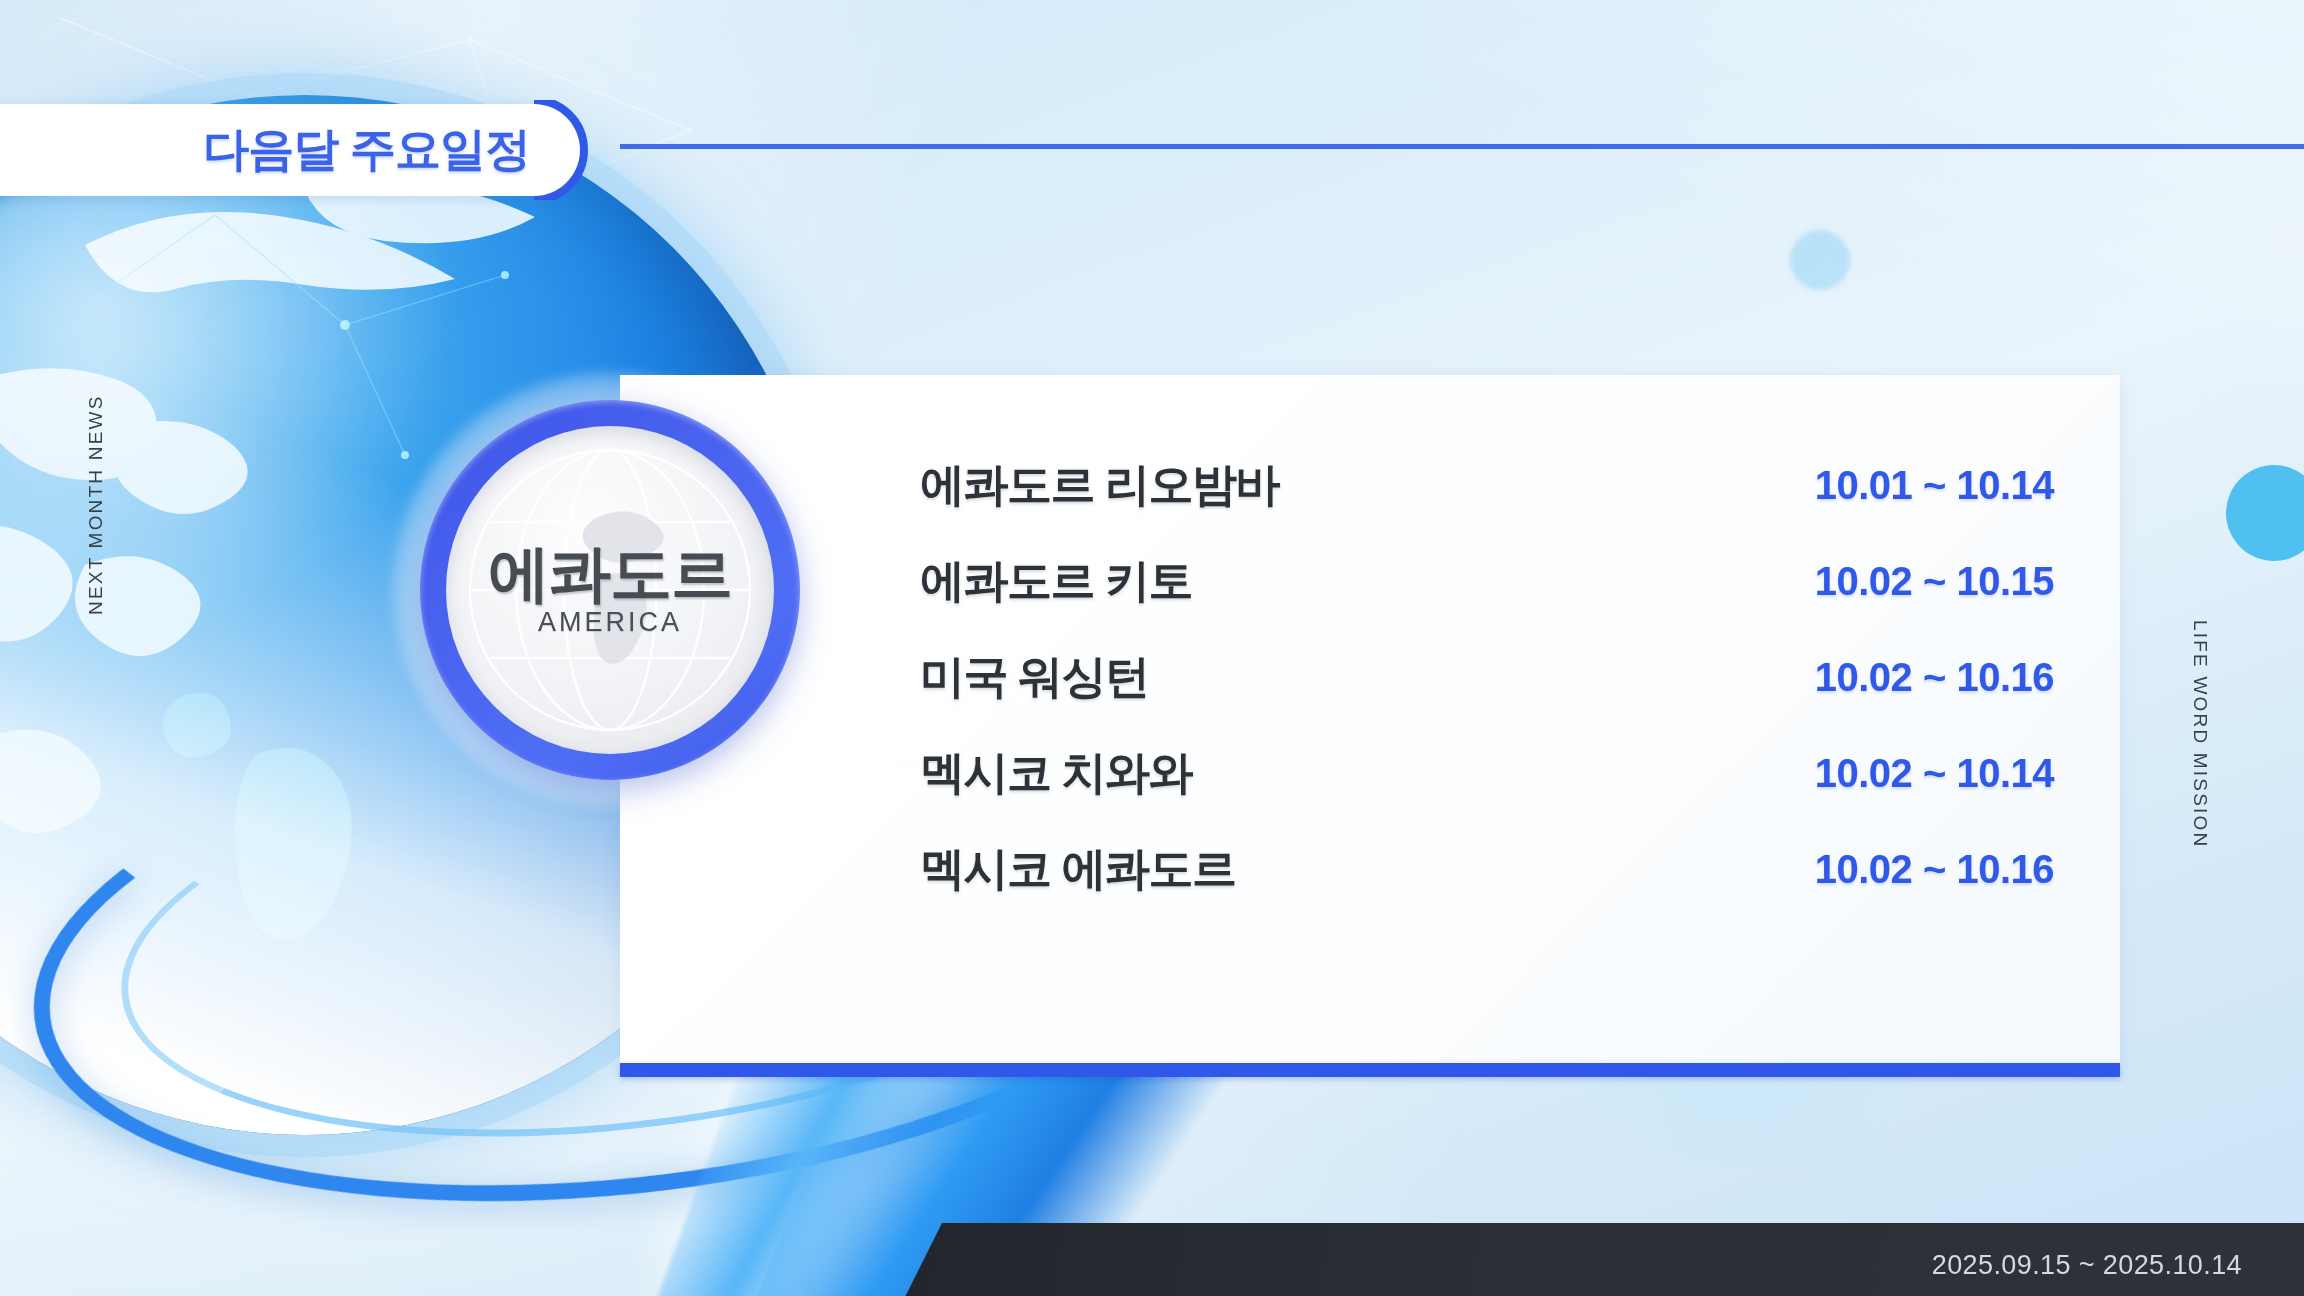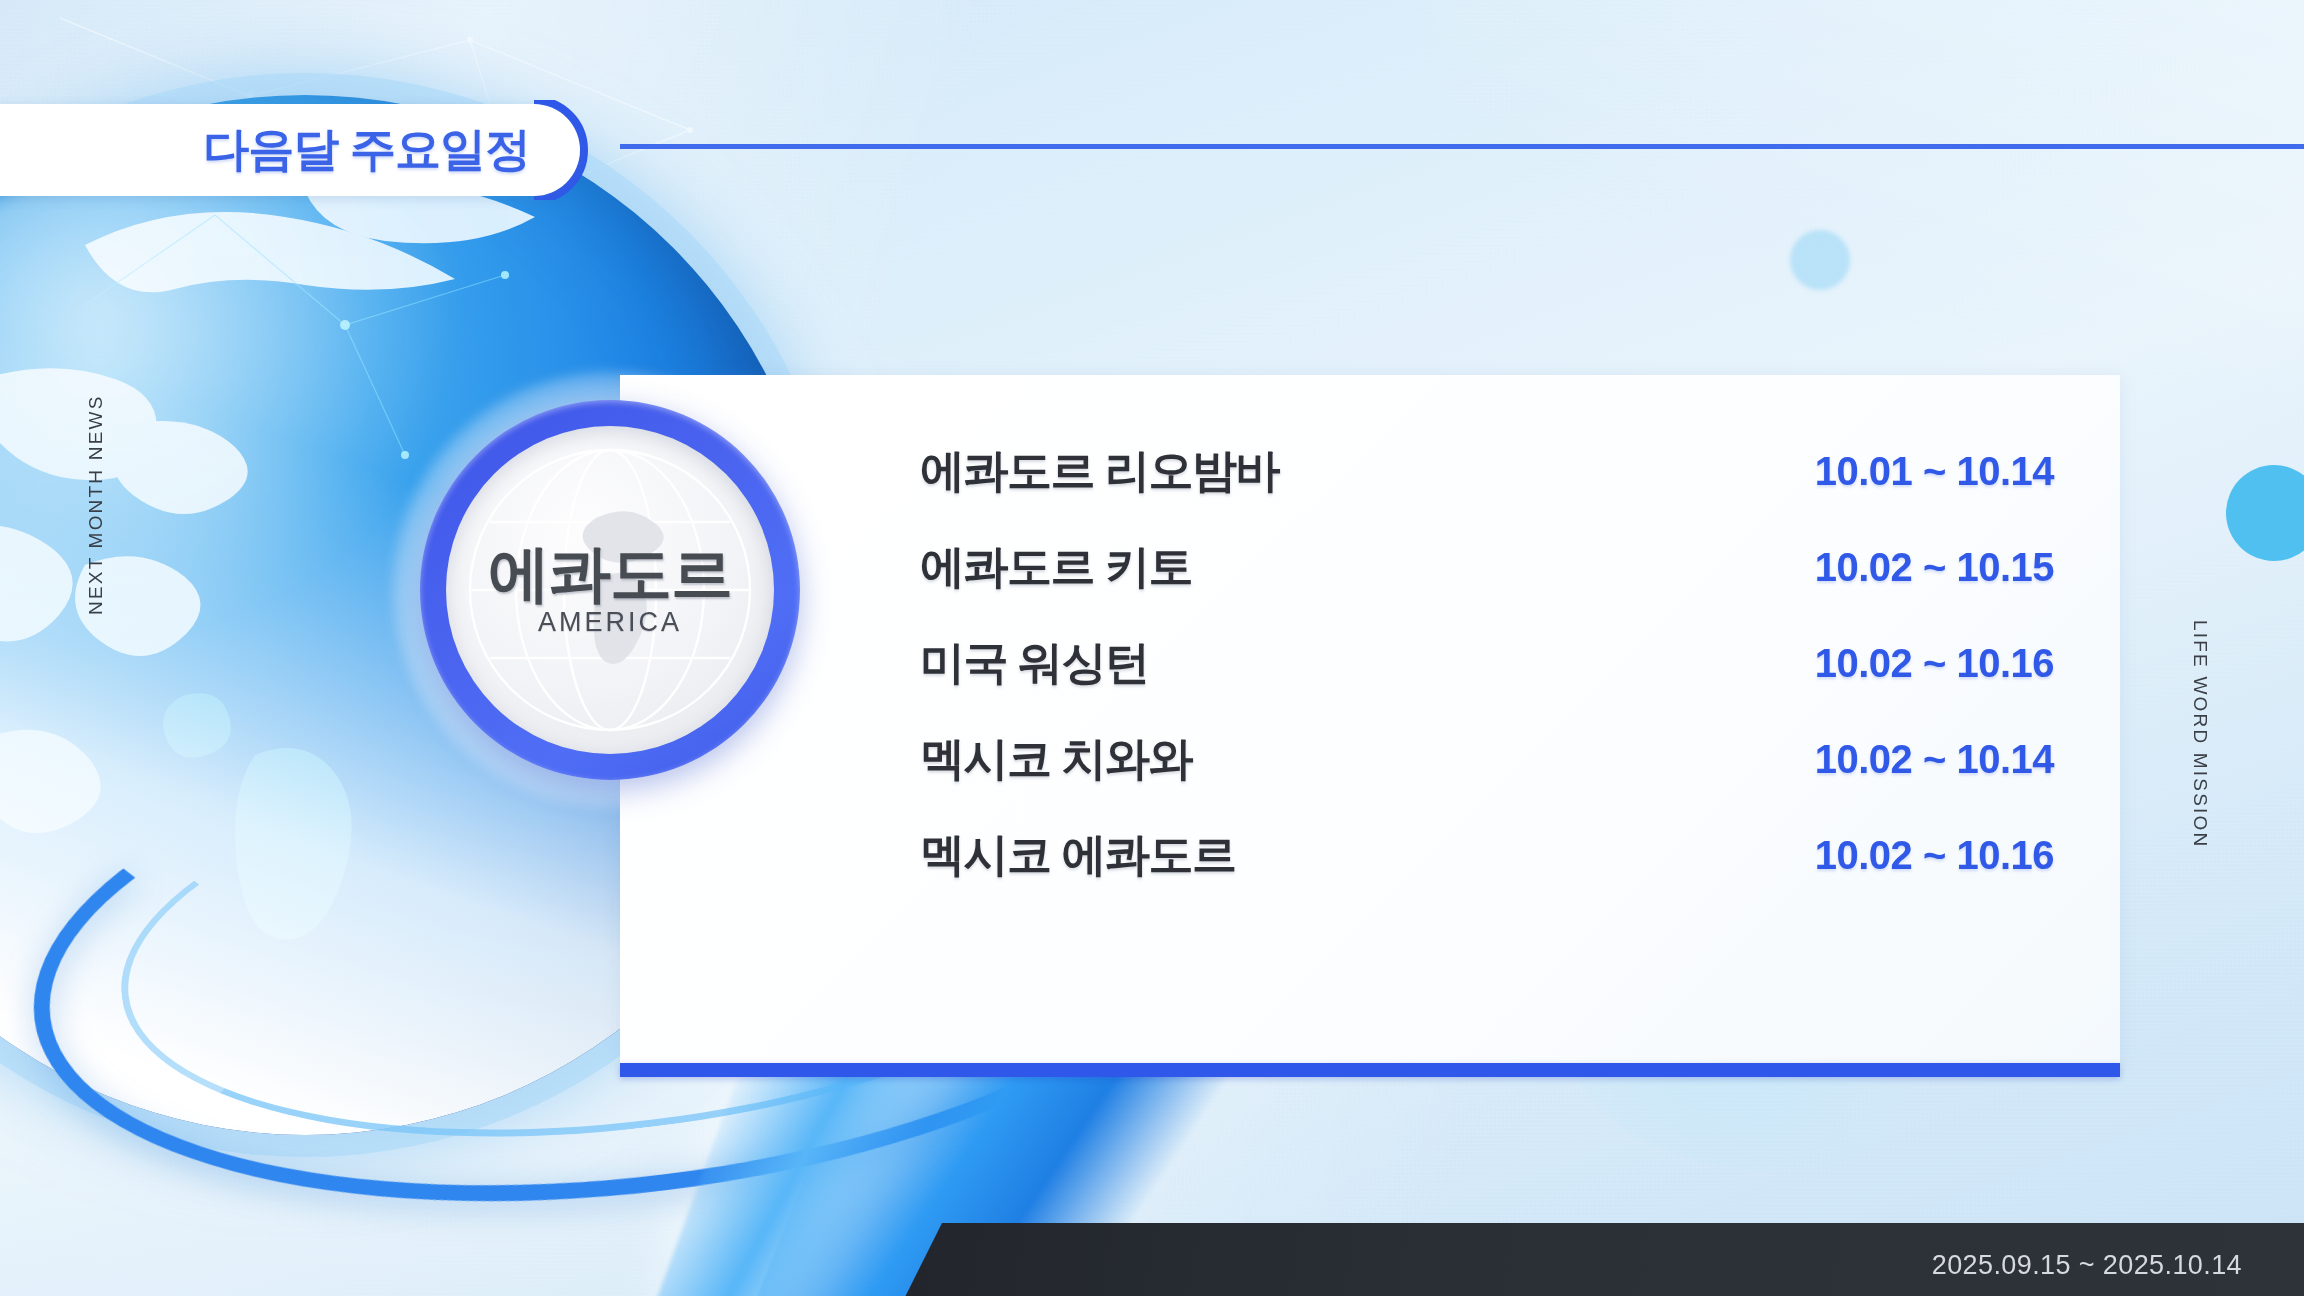--- a/index.html
+++ b/index.html
@@ -115,21 +115,21 @@
     text-shadow:1px 2px 2px rgba(150,155,170,.55);line-height:1;}
   .badge-en{font-size:27px;color:#4a4e56;letter-spacing:3px;
     text-shadow:0 1px 1px rgba(160,165,180,.5);}
 
   
   .panel{position:absolute;left:620px;top:375px;width:1500px;height:690px;
     background:linear-gradient(135deg,#ffffff 0%, #fdfeff 55%, #f4f9fd 100%);
     z-index:7;box-shadow:0 2px 16px rgba(90,140,190,.13);}
   .panel-accent{position:absolute;left:620px;top:1063px;width:1500px;height:14px;
     background:#2f58ea;z-index:8;box-shadow:0 2px 6px rgba(40,70,200,.28);}
-  .rows{position:absolute;left:0;top:0;right:0;bottom:0;padding:48px 0 0 0;box-sizing:border-box;}
+  .rows{position:absolute;left:0;top:0;right:0;bottom:0;padding:62px 0 0 0;box-sizing:border-box;}
   .row{display:flex;align-items:center;height:96px;padding:0 66px 0 0;box-sizing:border-box;}
   .row-name{flex:1;font-size:45px;font-weight:bold;color:#2e3238;letter-spacing:-1.5px;
     padding-left:300px;box-sizing:border-box;
     text-shadow:0 2px 3px rgba(140,150,165,.35);}
   .row-date{width:270px;text-align:right;font-size:40px;font-weight:bold;color:#3059e7;
     letter-spacing:-.5px;text-shadow:0 2px 3px rgba(120,145,225,.30);}
 
   
   .footer{position:absolute;left:900px;top:1223px;width:1404px;height:84px;
     background:linear-gradient(100deg,#22262c 0%, #2b3037 45%, #2e333a 100%);

